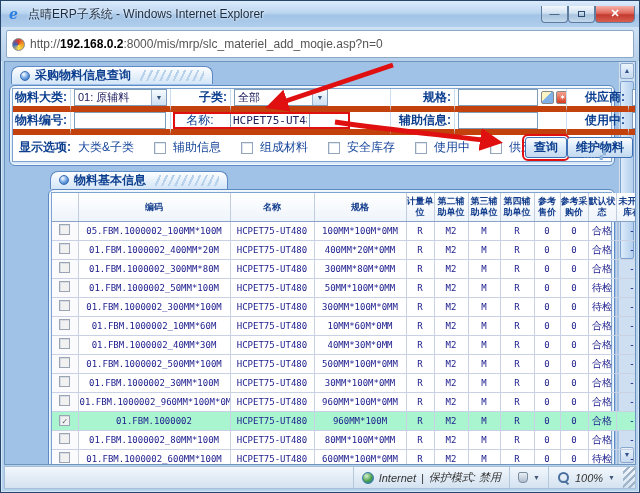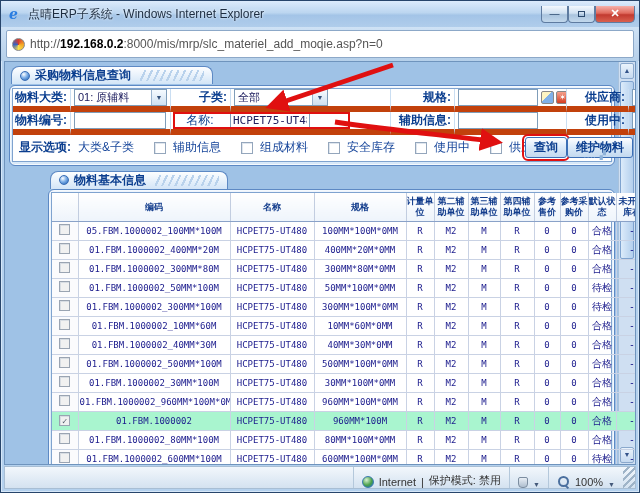--- a/index.html
+++ b/index.html
@@ -203,21 +203,21 @@
   }
 
   
   .statusbar {
     flex:0 0 23px; margin:1px 3px 3px;
     display:flex; align-items:center;
     background:linear-gradient(#f2f7fc,#d4e2f0);
     border:1px solid #a8bed4;
     font-size:11px; color:#333;
   }
-  .sb-pane { display:flex; align-items:flex-end; height:100%; padding:0 8px; border-left:1px solid #b4c8db; gap:5px; white-space:nowrap; }
+  .sb-pane { display:flex; align-items:center; height:100%; padding:0 8px; border-left:1px solid #b4c8db; gap:5px; white-space:nowrap;font-style:italic; }
   .sb-spacer { flex:1; }
   .globe-icon {
     width:12px; height:12px; border-radius:50%;
     background:radial-gradient(circle at 35% 30%, #d7f2d0, #4aa04a 55%, #1c6fc0);
     border:1px solid #3a7ab0;
   }
   .shield-icon { width:10px; height:11px; background:linear-gradient(#e8eef5,#aebecf); border:1px solid #7c8da0; border-radius:2px 2px 4px 4px; }
   .zoom-icon { position:relative; width:13px; height:13px; }
   .zoom-icon::before { content:""; position:absolute; left:1px; top:1px; width:7px; height:7px; border:2px solid #4a6f9e; border-radius:50%; }
   .zoom-icon::after { content:""; position:absolute; right:1px; bottom:0; width:4px; height:2px; background:#4a6f9e; transform:rotate(45deg); }

